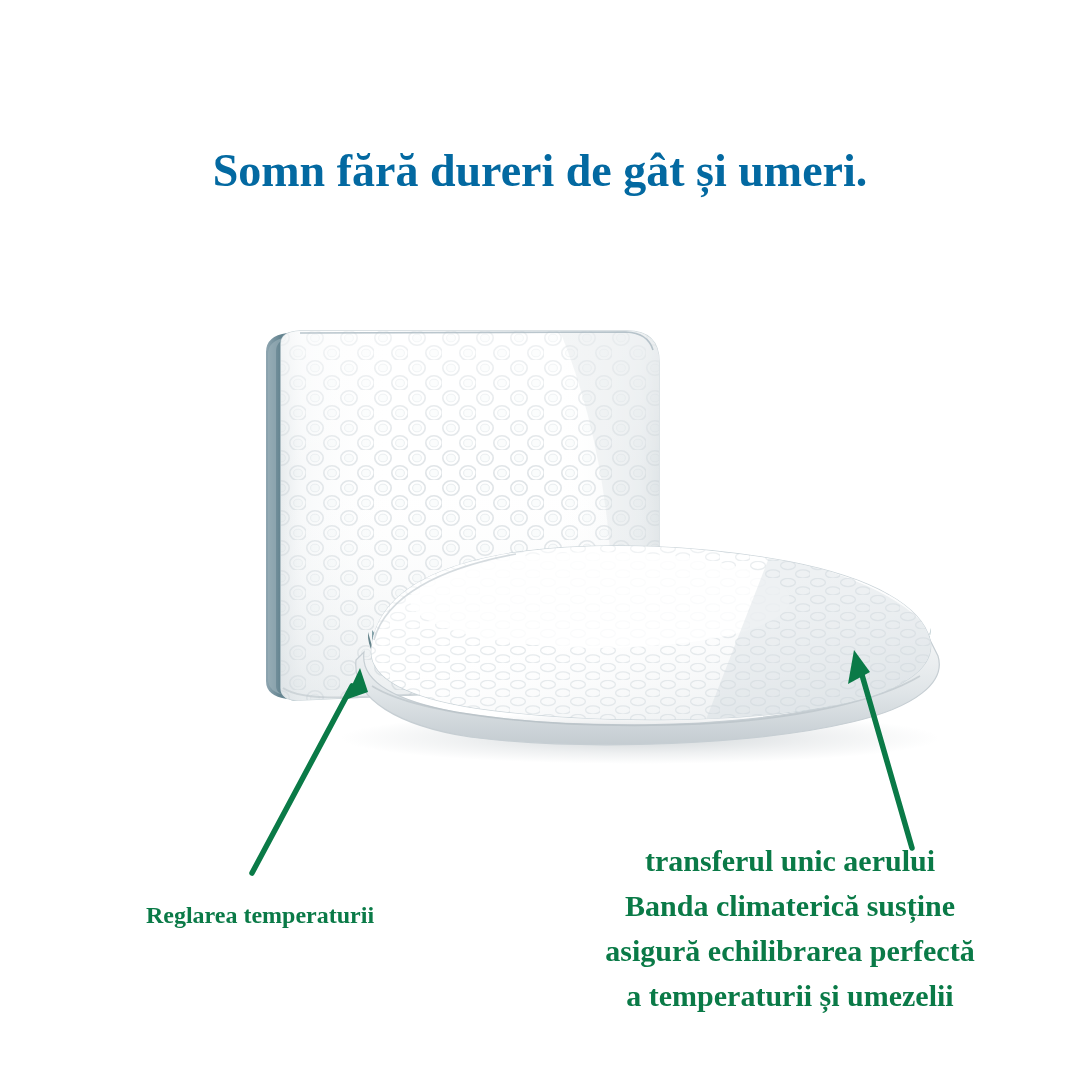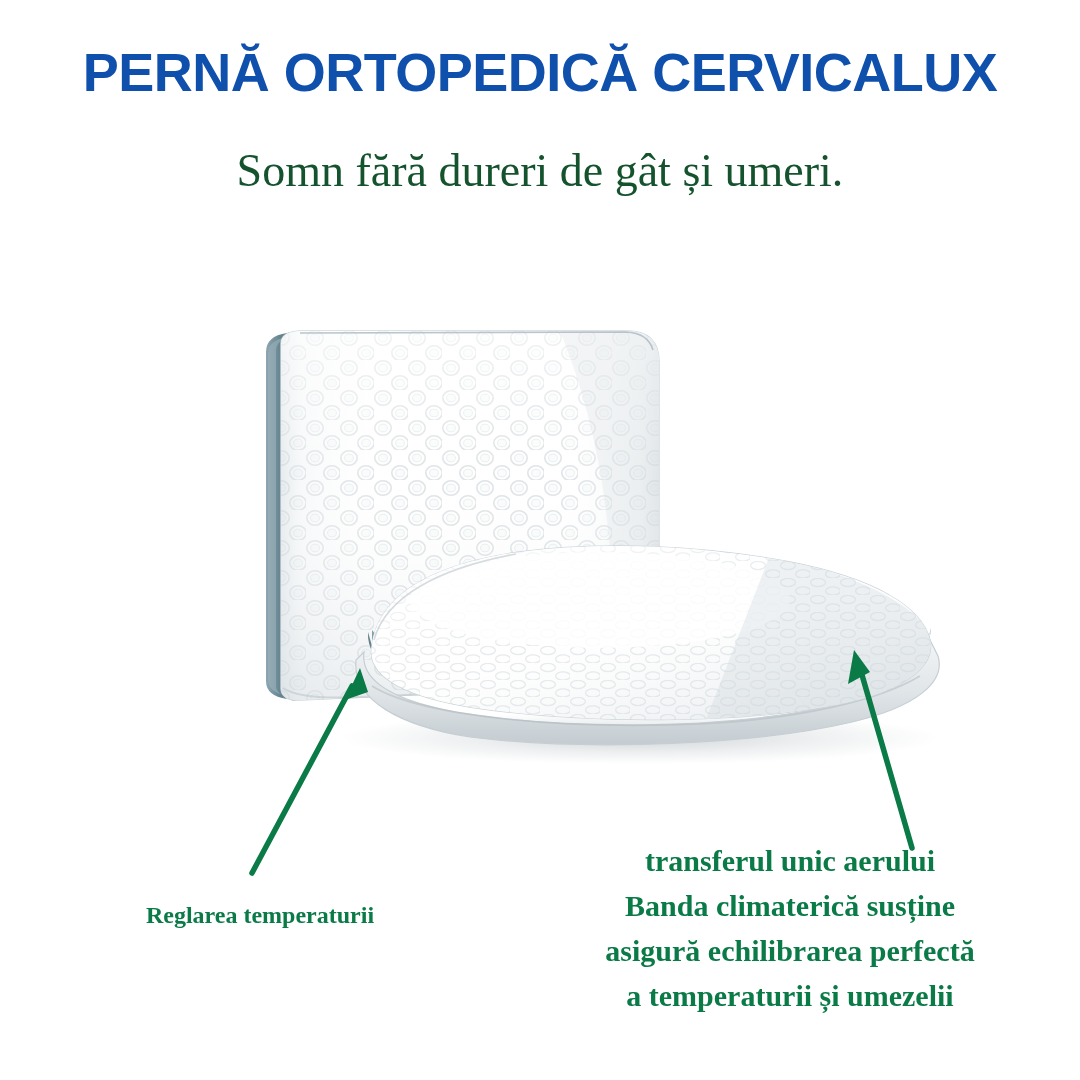--- a/index.html
+++ b/index.html
@@ -33,24 +33,24 @@
     color: #1050ad;
     white-space: nowrap;
   }
   #subtitle {
     position: absolute;
     left: 0;
     top: 144px;
     width: 1080px;
     text-align: center;
     font-family: "Liberation Serif", serif;
-    font-weight: normal;
+    font-weight: bold;
     font-size: 46px;
     line-height: 54px;
-    color: #14532d;
+    color: #0369a1;
     white-space: nowrap;
   }
 
   
   #art {
     position: absolute;
     left: 0;
     top: 0;
     width: 1080px;
     height: 1080px;
@@ -78,21 +78,20 @@
     font-size: 30px;
     line-height: 45px;
   }
   .callout .line { display: block; }
 </style>
 </head>
 <body>
 
 <div id="poster">
 
-  <div id="title">PERNĂ ORTOPEDICĂ CERVICALUX</div>
 
   <div id="subtitle">Somn fără dureri de gât și umeri.</div>
 
   <svg id="art" viewBox="0 0 1080 1080">
     <defs>
 
       <pattern id="bubbleBack" x="0" y="0" width="34" height="30" patternUnits="userSpaceOnUse">
         <rect width="34" height="30" fill="#ffffff"></rect>
         <ellipse cx="9" cy="8" rx="8.2" ry="7.2" fill="#ffffff" stroke="#dfe4e7" stroke-width="1.6"></ellipse>
         <ellipse cx="26" cy="23" rx="8.2" ry="7.2" fill="#ffffff" stroke="#dfe4e7" stroke-width="1.6"></ellipse>

